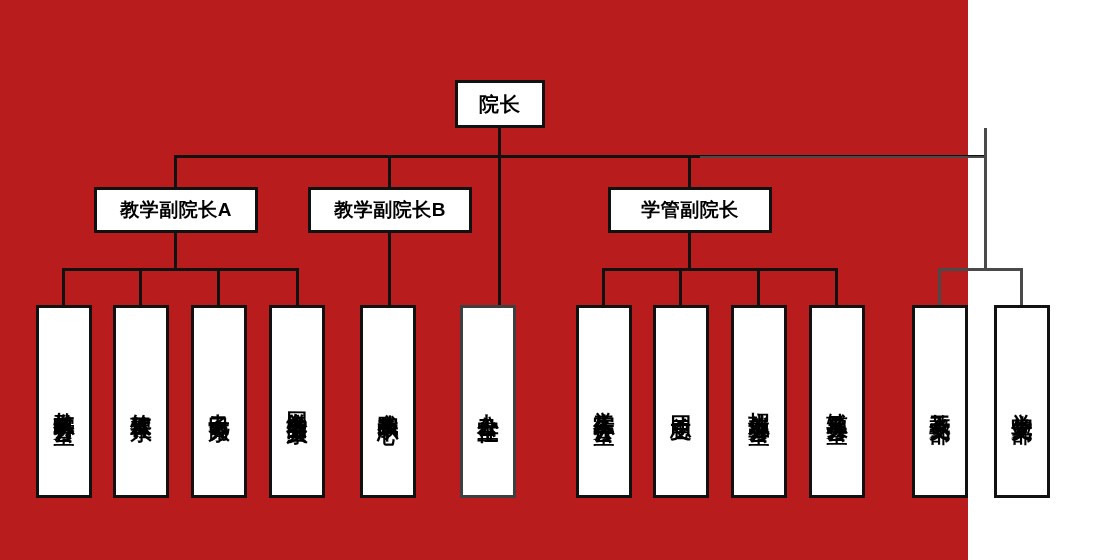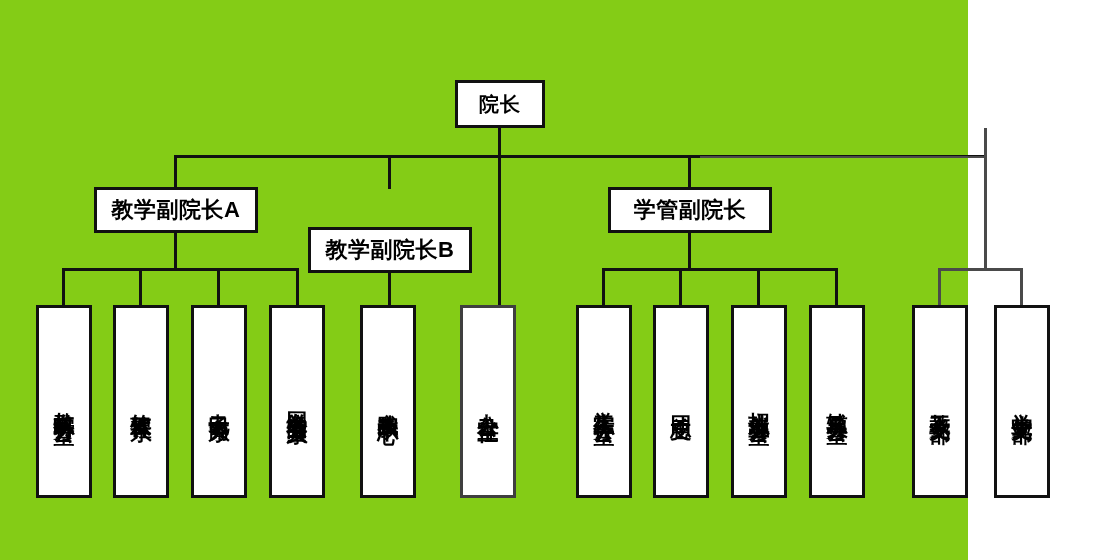--- a/index.html
+++ b/index.html
@@ -6,21 +6,21 @@
   html,body{margin:0;padding:0;}
   body{
     width:1096px;height:560px;
     background:#ffffff;
     font-family:"Liberation Sans","DejaVu Sans",sans-serif;
     overflow:hidden;
   }
   #chart-canvas{
     position:relative;
     width:968px;height:560px;
-    background:#84cc16;
+    background:#b91c1c;
   }
   
   .line{position:absolute;background:#111111;}
   .line.gray{background:#4a4a4a;}
   .line.h{height:3px;}
   .line.v{width:3px;}
   .line.thin{height:2px;}
 
   
   .node{
@@ -30,21 +30,21 @@
     background:#ffffff;
     display:flex;
     align-items:center;
     justify-content:center;
     color:#000000;
     font-weight:bold;
     line-height:1.05;
   }
   .node.gray-border{border-color:#3f3f3f;}
   .node.lv1{font-size:20px;letter-spacing:1px;}
-  .node.lv2{font-size:22px;letter-spacing:0.5px;}
+  .node.lv2{font-size:19px;letter-spacing:0.5px;}
   .node.lv3{
     font-size:21px;
     writing-mode:vertical-rl;
     text-orientation:upright;
     letter-spacing:2px;
     padding:6px 0;
     white-space:nowrap;
   }
 </style>
 </head>
@@ -84,21 +84,21 @@
   <div class="line v gray" style="left:938px;top:268px;height:39px;"></div>
   <div class="line v gray" style="left:1020px;top:268px;height:39px;"></div>
 
   <div class="node lv1" style="left:455px;top:80px;width:90px;height:48px;">
     <span>院长</span>
   </div>
 
   <div class="node lv2" style="left:94px;top:187px;width:164px;height:46px;">
     <span>教学副院长A</span>
   </div>
-  <div class="node lv2" style="left:308px;top:187px;width:164px;height:46px;margin-top:40px;">
+  <div class="node lv2" style="left:308px;top:187px;width:164px;height:46px;">
     <span>教学副院长B</span>
   </div>
   <div class="node lv2" style="left:608px;top:187px;width:164px;height:46px;justify-content:center;">
     <span>学管副院长</span>
   </div>
 
   <div class="node lv3" style="left:36px;top:305px;width:56px;height:193px;">
     <span>教学科研办公室</span>
   </div>
   <div class="node lv3" style="left:113px;top:305px;width:56px;height:193px;">

